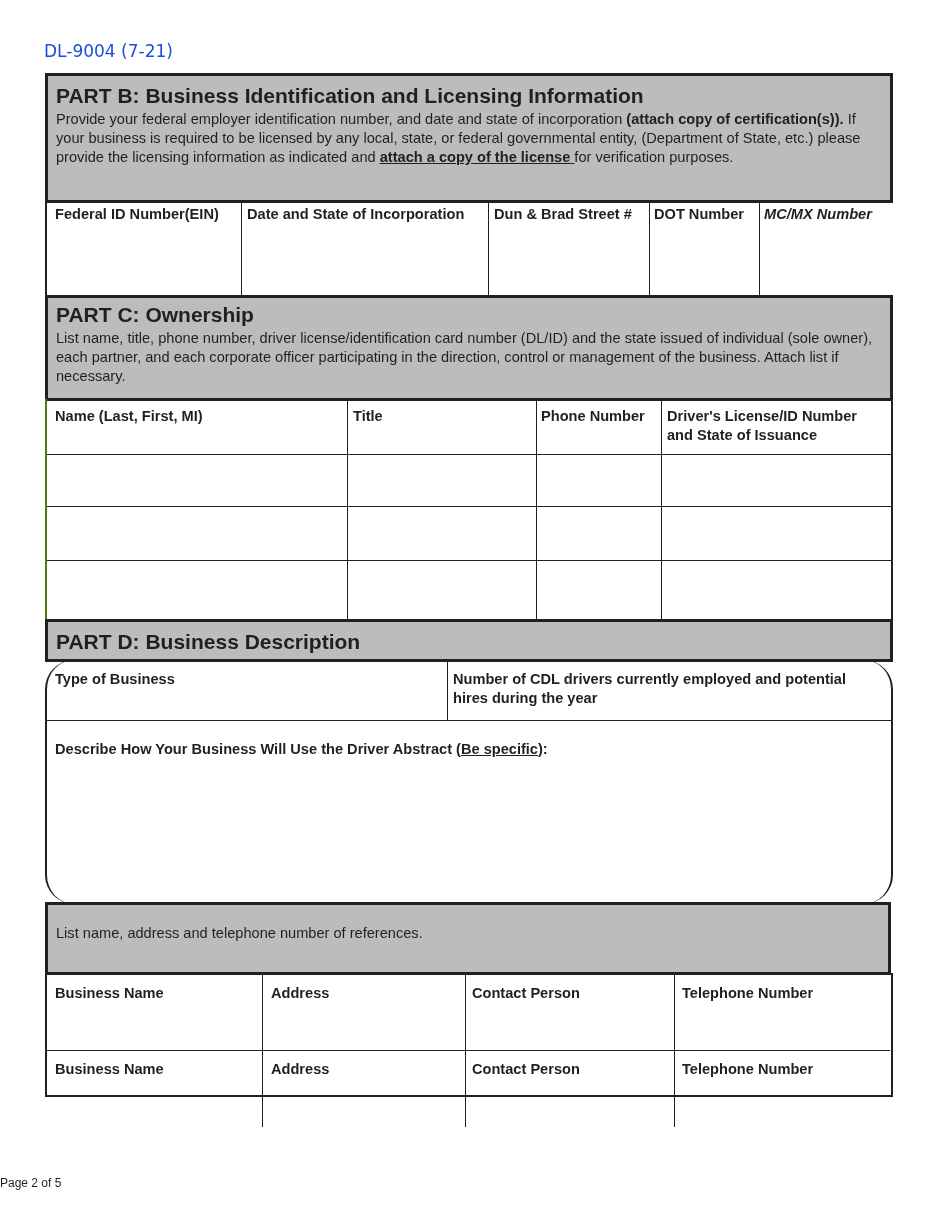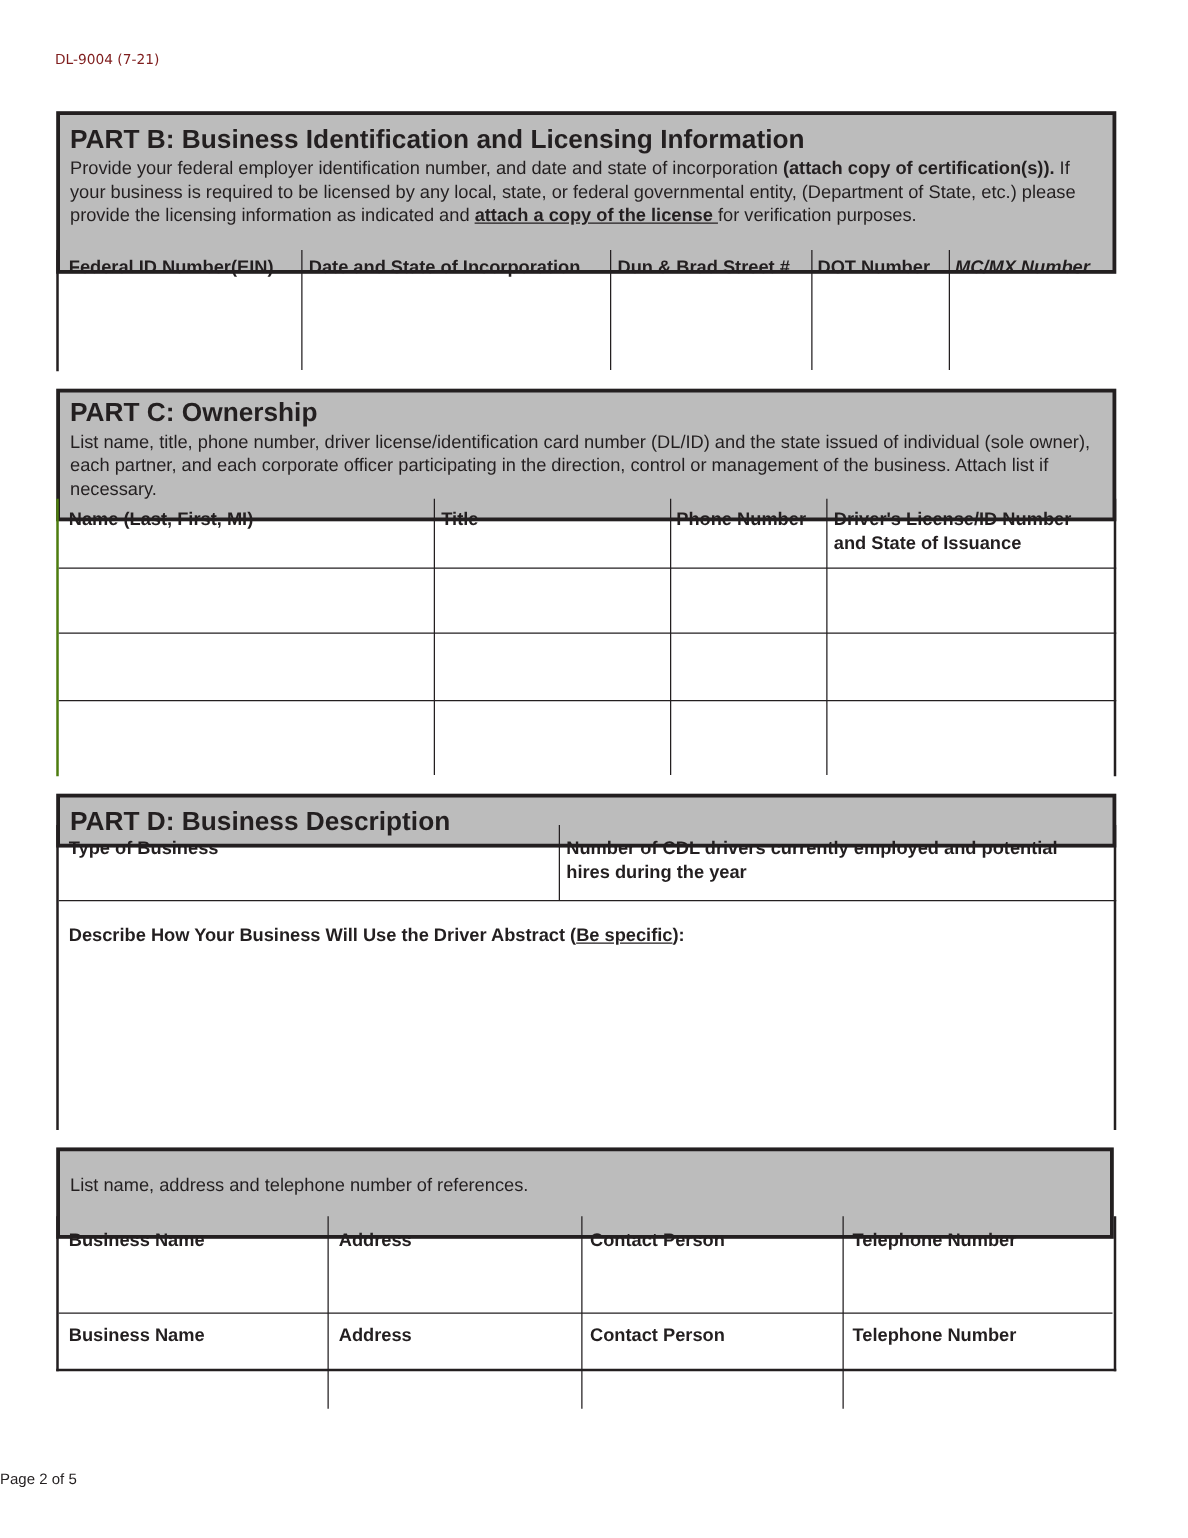--- a/index.html
+++ b/index.html
@@ -1,21 +1,21 @@
 <!DOCTYPE html>
 <html><head>
 <meta charset="utf-8">
 <style>
   html, body { margin: 0; padding: 0; background: #ffffff; }
   body { width: 950px; height: 1230px; position: relative; font-family: "Liberation Sans", sans-serif; color: #231f20; }
-  .form-code { position: absolute; left: 44px; top: 41px; font-family: "DejaVu Sans", sans-serif; font-size: 11px; color: #7f1d1d; }
+  .form-code { position: absolute; left: 44px; top: 41px; font-family: "DejaVu Sans", sans-serif; font-size: 17px; color: #1d4ed8; }
   .page-num { position: absolute; left: 0; width: 938px; top: 1176px; text-align: left; font-size: 12px; color: #231f20; }
 
   .abs { position: absolute; box-sizing: border-box; }
-  .gray { background: #bcbcbc; margin-top: 16px; }
+  .gray { background: #bcbcbc; }
   .thick { border: 3px solid #231f20; }
   .part-title { font-weight: bold; font-size: 21px; line-height: 24px; margin: 0; }
   .part-desc { font-size: 14.6px; line-height: 19px; margin: 0; }
 
   .vline { position: absolute; width: 1px; background: #231f20; }
   .hline { position: absolute; height: 1px; background: #231f20; }
   .cell-label { position: absolute; font-weight: bold; font-size: 14.6px; line-height: 19px; }
   .u { text-decoration: underline; }
 </style>
 </head>
@@ -79,21 +79,21 @@
     <div class="abs" style="left:301px; top:0; width:188px; height:59px;"></div>
     <div class="abs" style="left:490px; top:0; width:124px; height:59px;"></div>
     <div class="abs" style="left:615px; top:0; width:231px; height:59px;"></div>
   </div>
 </div>
 
 <div class="abs gray thick" style="left:45px; top:619px; width:848px; height:43px; padding:8px 8px 0 8px;">
   <p class="part-title">PART D: Business Description</p>
 </div>
 
-<div class="abs" style="left:45px; top:660px; width:848px; height:244px; border-left:2px solid #231f20; border-right:2px solid #231f20;">
+<div class="abs" style="left:45px; top:660px; width:848px; height:244px; border-left:2px solid #231f20; border-right:2px solid #231f20;border-radius:29px;">
   <div class="vline" style="left:400px; top:0; height:60px;"></div>
   <div class="hline" style="left:0; top:60px; width:846px;"></div>
   <div class="cell-label" style="left:8px; top:10px;">Type of Business</div>
   <div class="cell-label" style="left:406px; top:10px; width:430px;">Number of CDL drivers currently employed and potential hires during the year</div>
   <div class="abs" style="left:0; top:32px; width:400px; height:28px;"></div>
   <div class="abs" style="left:401px; top:50px; width:445px; height:10px;"></div>
   <div class="cell-label" style="left:8px; top:80px;"><span>Describe How Your Business Will Use the Driver Abstract (</span><span class="u">Be specific</span><span>):</span></div>
   <div class="abs" style="left:0; top:92px; width:846px; height:150px;"></div>
 </div>
 

